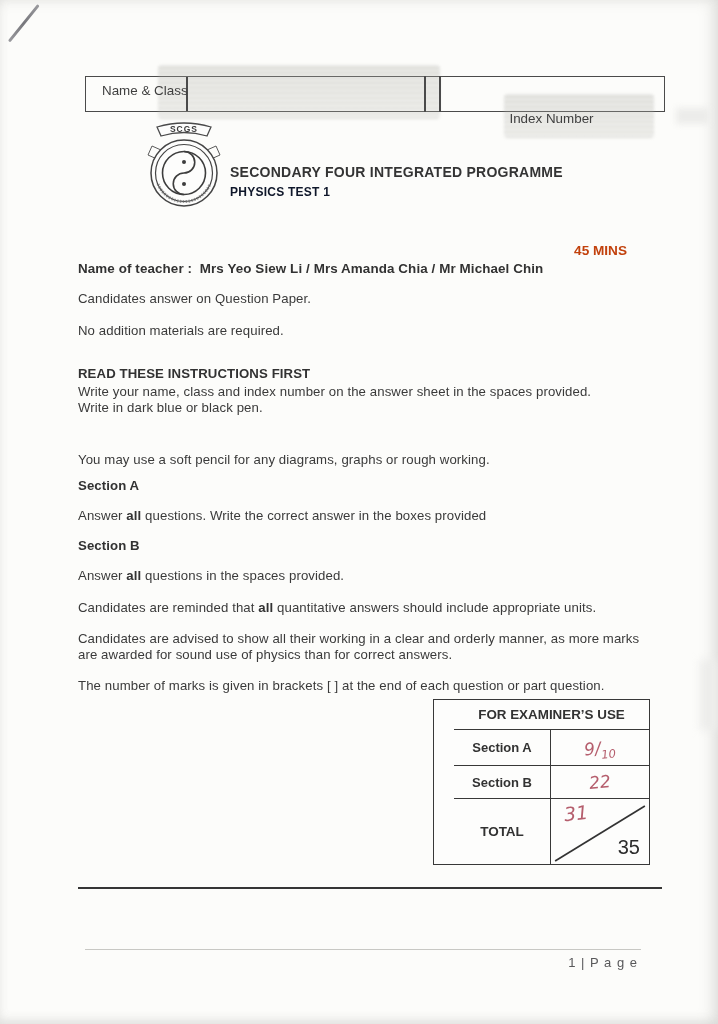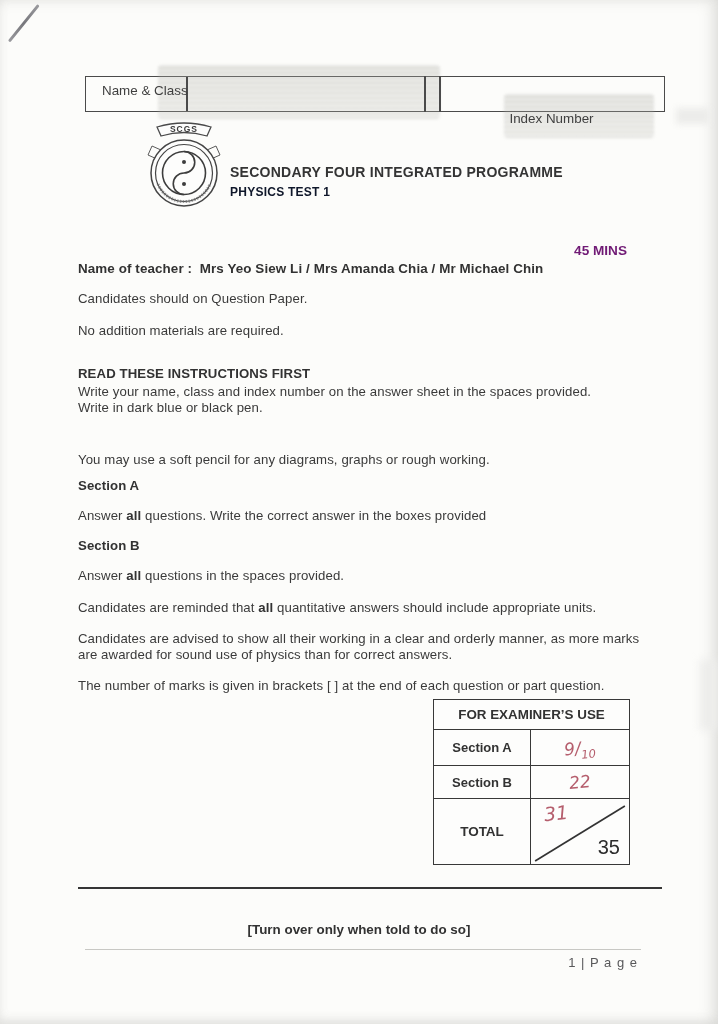--- a/index.html
+++ b/index.html
@@ -34,25 +34,25 @@
       repeating-linear-gradient(0deg, rgba(148,148,142,.20) 0 2px, rgba(205,205,198,.10) 2px 5px),
       linear-gradient(rgba(172,172,166,.20), rgba(195,195,188,.12));
     filter:blur(1.6px); border-radius:4px; }
   .smudge-name  { left:72px; top:-12px; width:282px; height:54px; }
   .smudge-index { left:418px; top:17px; width:150px; height:44px; }
 
   
   .school-name { position:absolute; left:230px; top:133px; font-weight:bold; font-size:14px; letter-spacing:.25px; color:#343434; }
   .programme   { position:absolute; left:230px; top:164px; font-weight:bold; font-size:14px; letter-spacing:.25px; color:#343434; }
   .test-title  { position:absolute; left:230px; top:185px; font-weight:bold; font-size:12px; letter-spacing:.25px; color:#0f172a; }
-  .duration    { position:absolute; right:91px; top:243px; font-weight:bold; font-size:13.6px; color:#701a75; }
+  .duration    { position:absolute; right:91px; top:243px; font-weight:bold; font-size:13.6px; color:#c2410c; }
   .teacher     { top:261px; font-weight:bold; color:#323232; font-size:13.4px;text-align:right; }
 
   
-  .ex-table { position:absolute; left:433px; top:699px; width:195px; border:1.9px solid #383838; background:#fdfdfc; }
+  .ex-table { position:absolute; left:433px; top:699px; width:195px; border:1.9px solid #383838; background:#fdfdfc;padding-left:20px; }
   .ex-title { height:29px; border-bottom:1.9px solid #383838; display:flex; align-items:center; justify-content:center; font-weight:bold; font-size:13.4px; color:#323232; }
   .ex-row { display:flex; border-bottom:1.9px solid #383838; }
   .ex-row:last-child { border-bottom:none; }
   .ex-lbl { width:96px; border-right:1.9px solid #383838; display:flex; align-items:center; justify-content:center; font-weight:bold; font-size:13px; color:#323232; }
   .ex-val { flex:1; display:flex; align-items:center; justify-content:center; position:relative; }
   .row-a { height:35px; } .row-b { height:32px; } .row-t { height:65px; }
   .hand { color:#b55e6d; font-family:"DejaVu Sans", sans-serif; font-style:italic; display:inline-block; transform:rotate(-6deg); }
   .score-main { font-size:17px; }
   .score-sub { font-size:11.5px; position:relative; top:5px; }
   .total-cell svg { position:absolute; inset:0; }
@@ -103,21 +103,21 @@
   <div class="programme">SECONDARY FOUR INTEGRATED PROGRAMME</div>
   <div class="test-title">PHYSICS TEST 1</div>
 
   <div class="duration">45 MINS</div>
 
   <div class="p teacher">
     <span>Name of teacher :</span>&nbsp;
     <span>Mrs Yeo Siew Li / Mrs Amanda Chia / Mr Michael Chin</span>
   </div>
 
-  <div class="p" style="top:291px;">Candidates should on Question Paper.</div>
+  <div class="p" style="top:291px;">Candidates answer on Question Paper.</div>
   <div class="p" style="top:323px;">No addition materials are required.</div>
 
   <div class="p bold" style="top:366px;">READ THESE INSTRUCTIONS FIRST</div>
   <div class="p" style="top:384px;">Write your name, class and index number on the answer sheet in the spaces provided.</div>
   <div class="p" style="top:400px;">Write in dark blue or black pen.</div>
   <div class="p" style="top:416px;margin-top:36px;">You may use a soft pencil for any diagrams, graphs or rough working.</div>
 
   <div class="p bold" style="top:478px;">Section A</div>
   <div class="p" style="top:508px;"><span>Answer </span><span class="b">all</span><span> questions. Write the correct answer in the boxes provided</span></div>
 
@@ -150,20 +150,19 @@
         <svg width="100%" height="100%" viewBox="0 0 95 65" preserveAspectRatio="none">
           <line x1="4" y1="62" x2="91" y2="7" stroke="#333" stroke-width="1.6"></line>
         </svg>
         <span class="hand total-score">31</span>
         <span class="total-max">35</span>
       </div>
     </div>
   </div>
 
   <div class="footer-rule"></div>
-  <div class="footer-center" style="top:922px;">[Turn over only when told to do so]</div>
   <div class="faint-line"></div>
   <div class="page-num">1 | P a g e</div>
 
   <div class="edge-smudge-1"></div>
   <div class="edge-smudge-2"></div>
 
 </div>
 
 </body></html>

